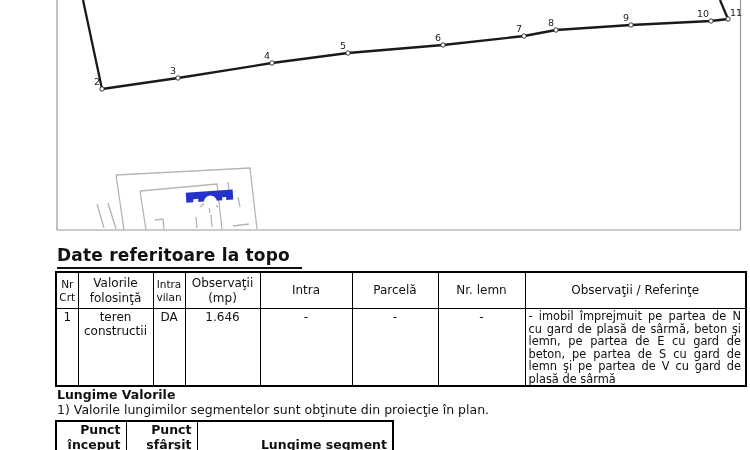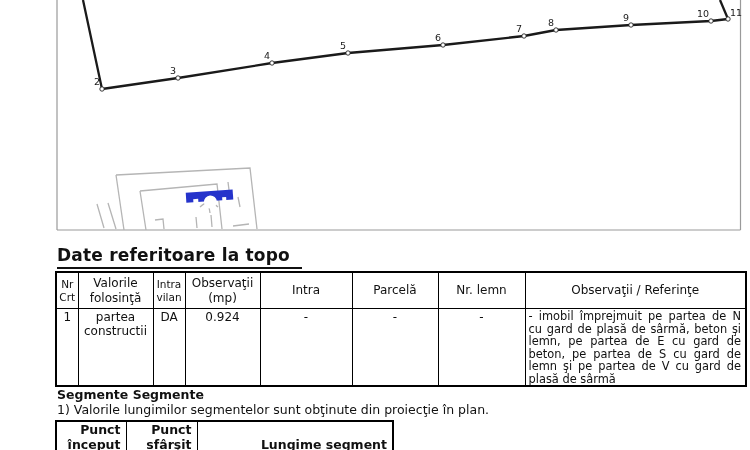--- a/index.html
+++ b/index.html
@@ -114,33 +114,33 @@
 vilan</td>
     <td>Observaţii
 (mp)</td>
     <td>Intra</td>
     <td>Parcelă</td>
     <td>Nr. lemn</td>
     <td>Observaţii / Referinţe</td>
   </tr>
   <tr class="body">
     <td>1</td>
-    <td>partea
+    <td>teren
 constructii</td>
     <td>DA</td>
-    <td>0.924</td>
+    <td>1.646</td>
     <td>-</td>
     <td>-</td>
     <td>-</td>
     <td class="obs">- imobil împrejmuit pe partea de N cu gard de plasă de sârmă, beton şi lemn, pe partea de E cu gard de beton, pe partea de S cu gard de lemn şi pe partea de V cu gard de plasă de sârmă</td>
   </tr>
 </tbody>
   </table>
 
-<div id="seg-title">Segmente Segmente</div>
+<div id="seg-title">Lungime Valorile</div>
 <div id="seg-note">1) Valorile lungimilor segmentelor sunt obţinute din proiecţie în plan.</div>
 
 <table id="seg-table">
   <colgroup>
     <col style="width:70px">
       <col style="width:71px">
       <col style="width:196px">
   </colgroup>
   <tbody>
       <tr class="hdr">

